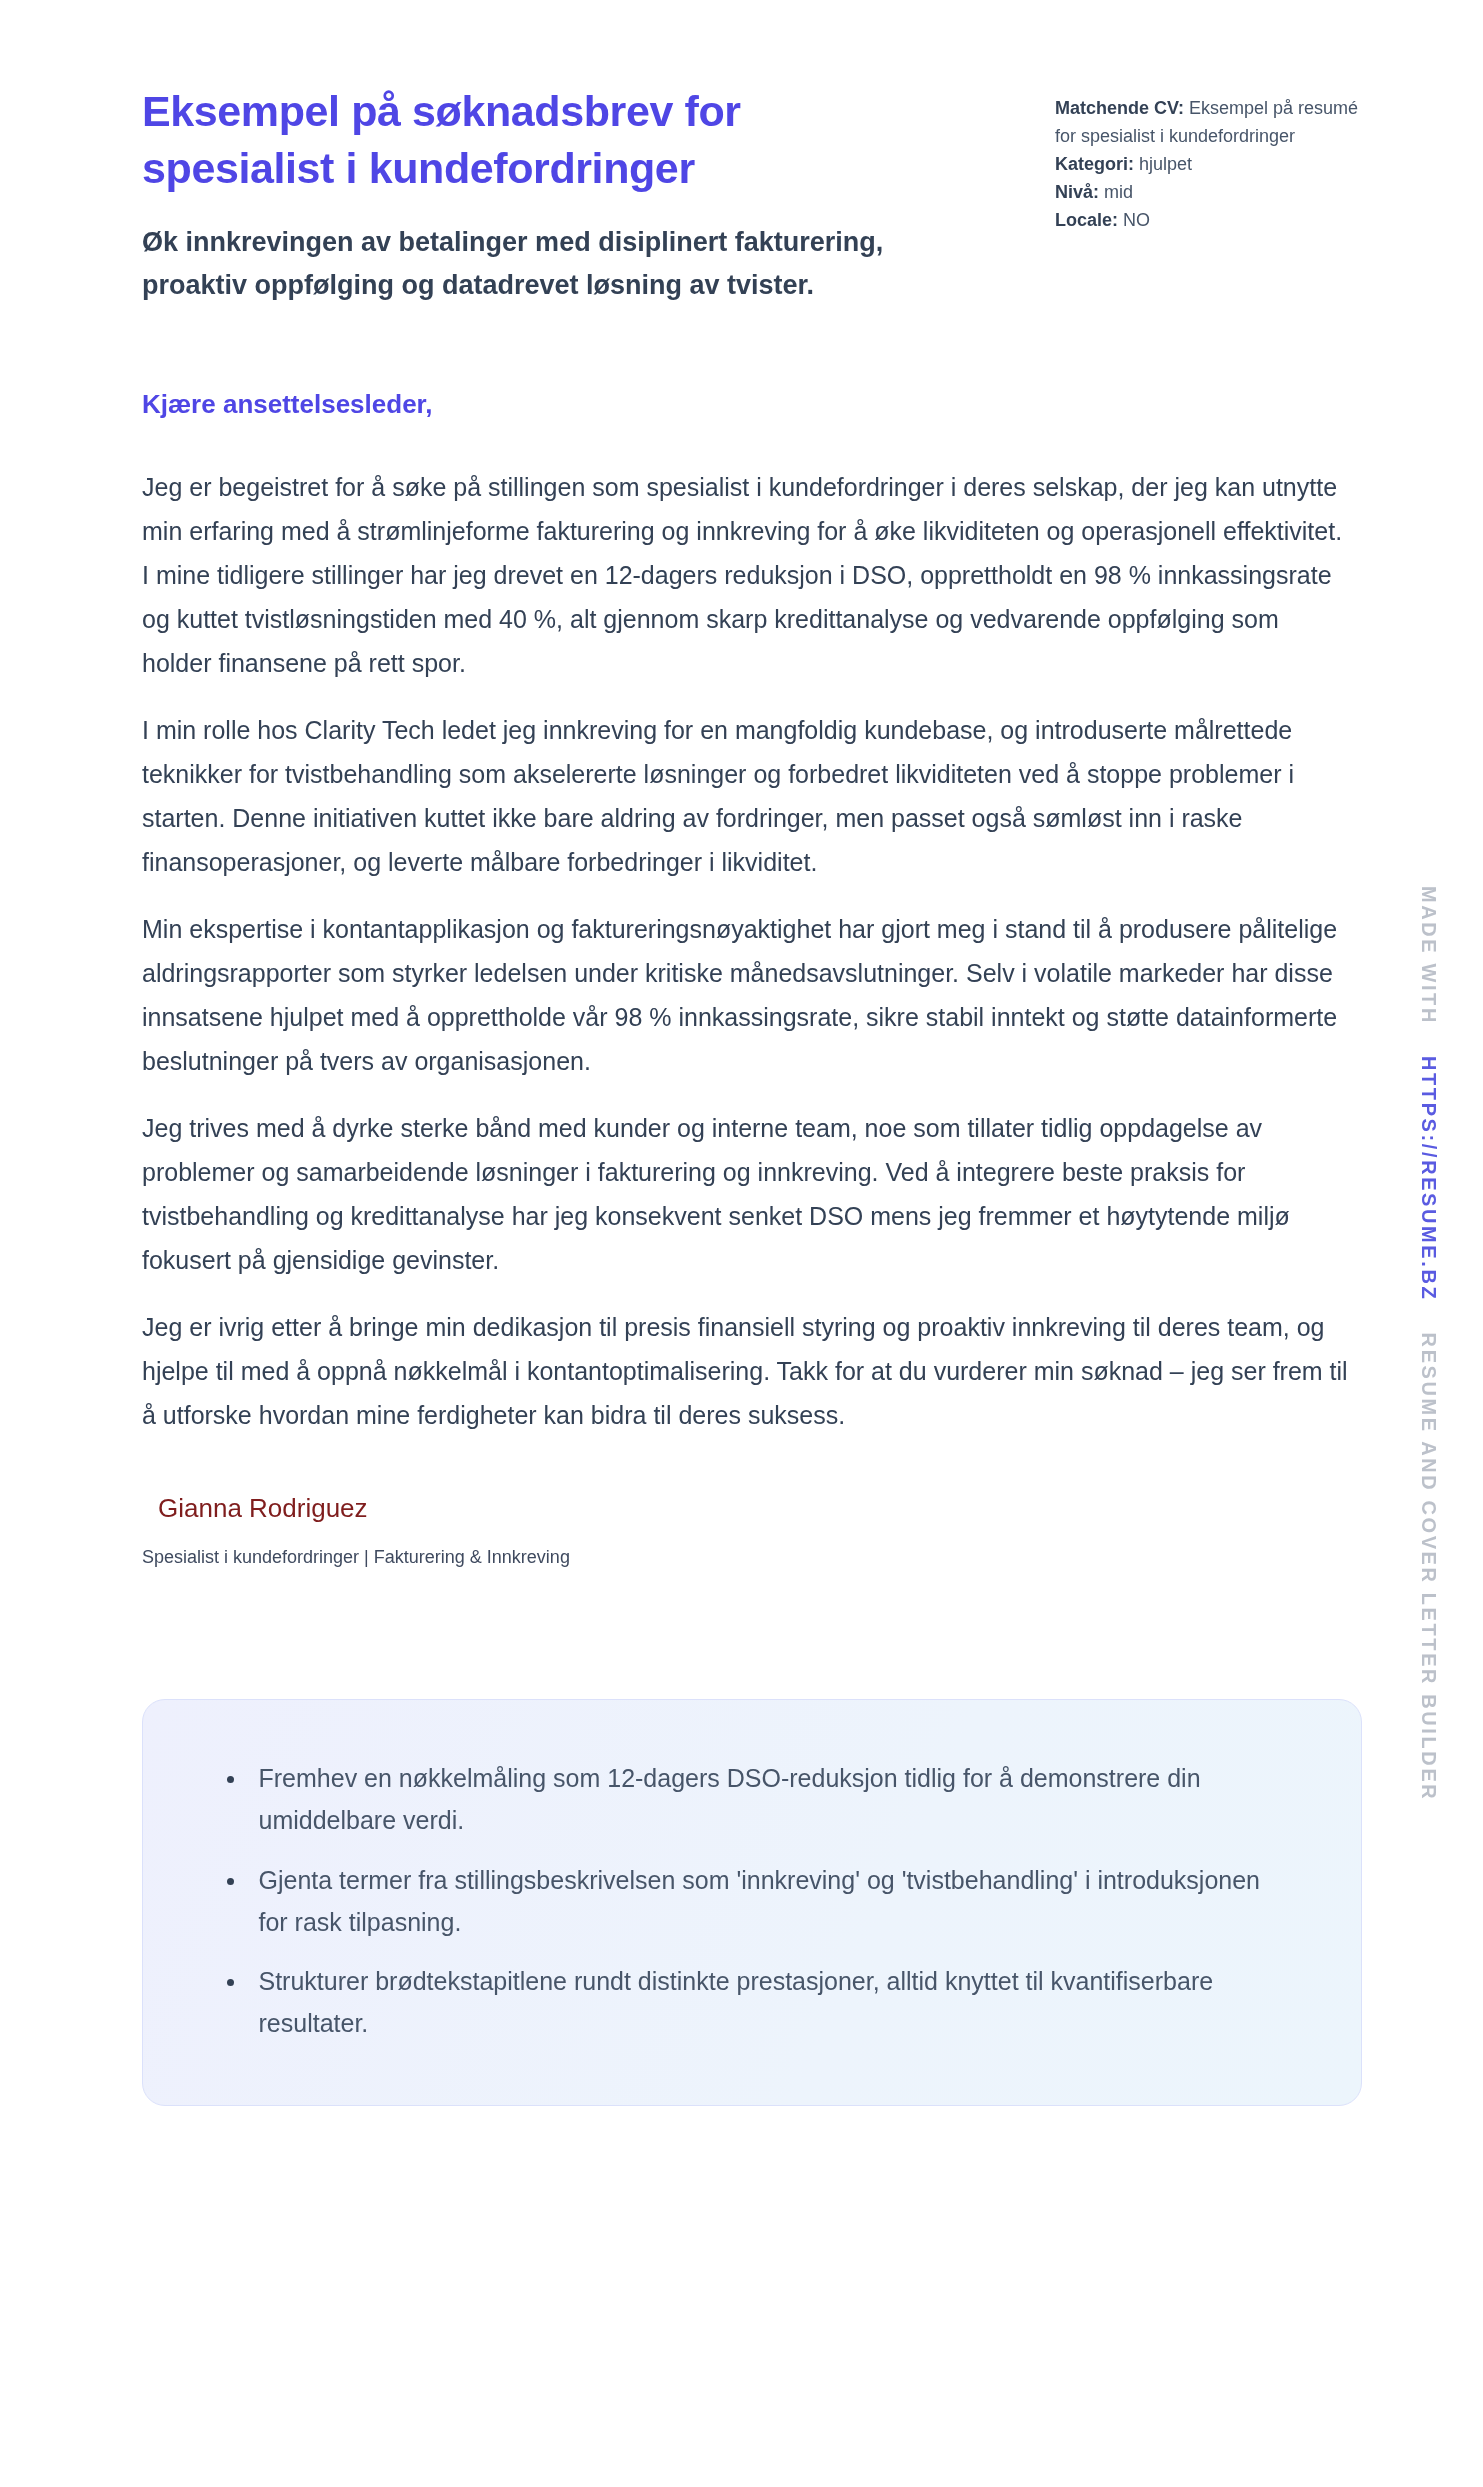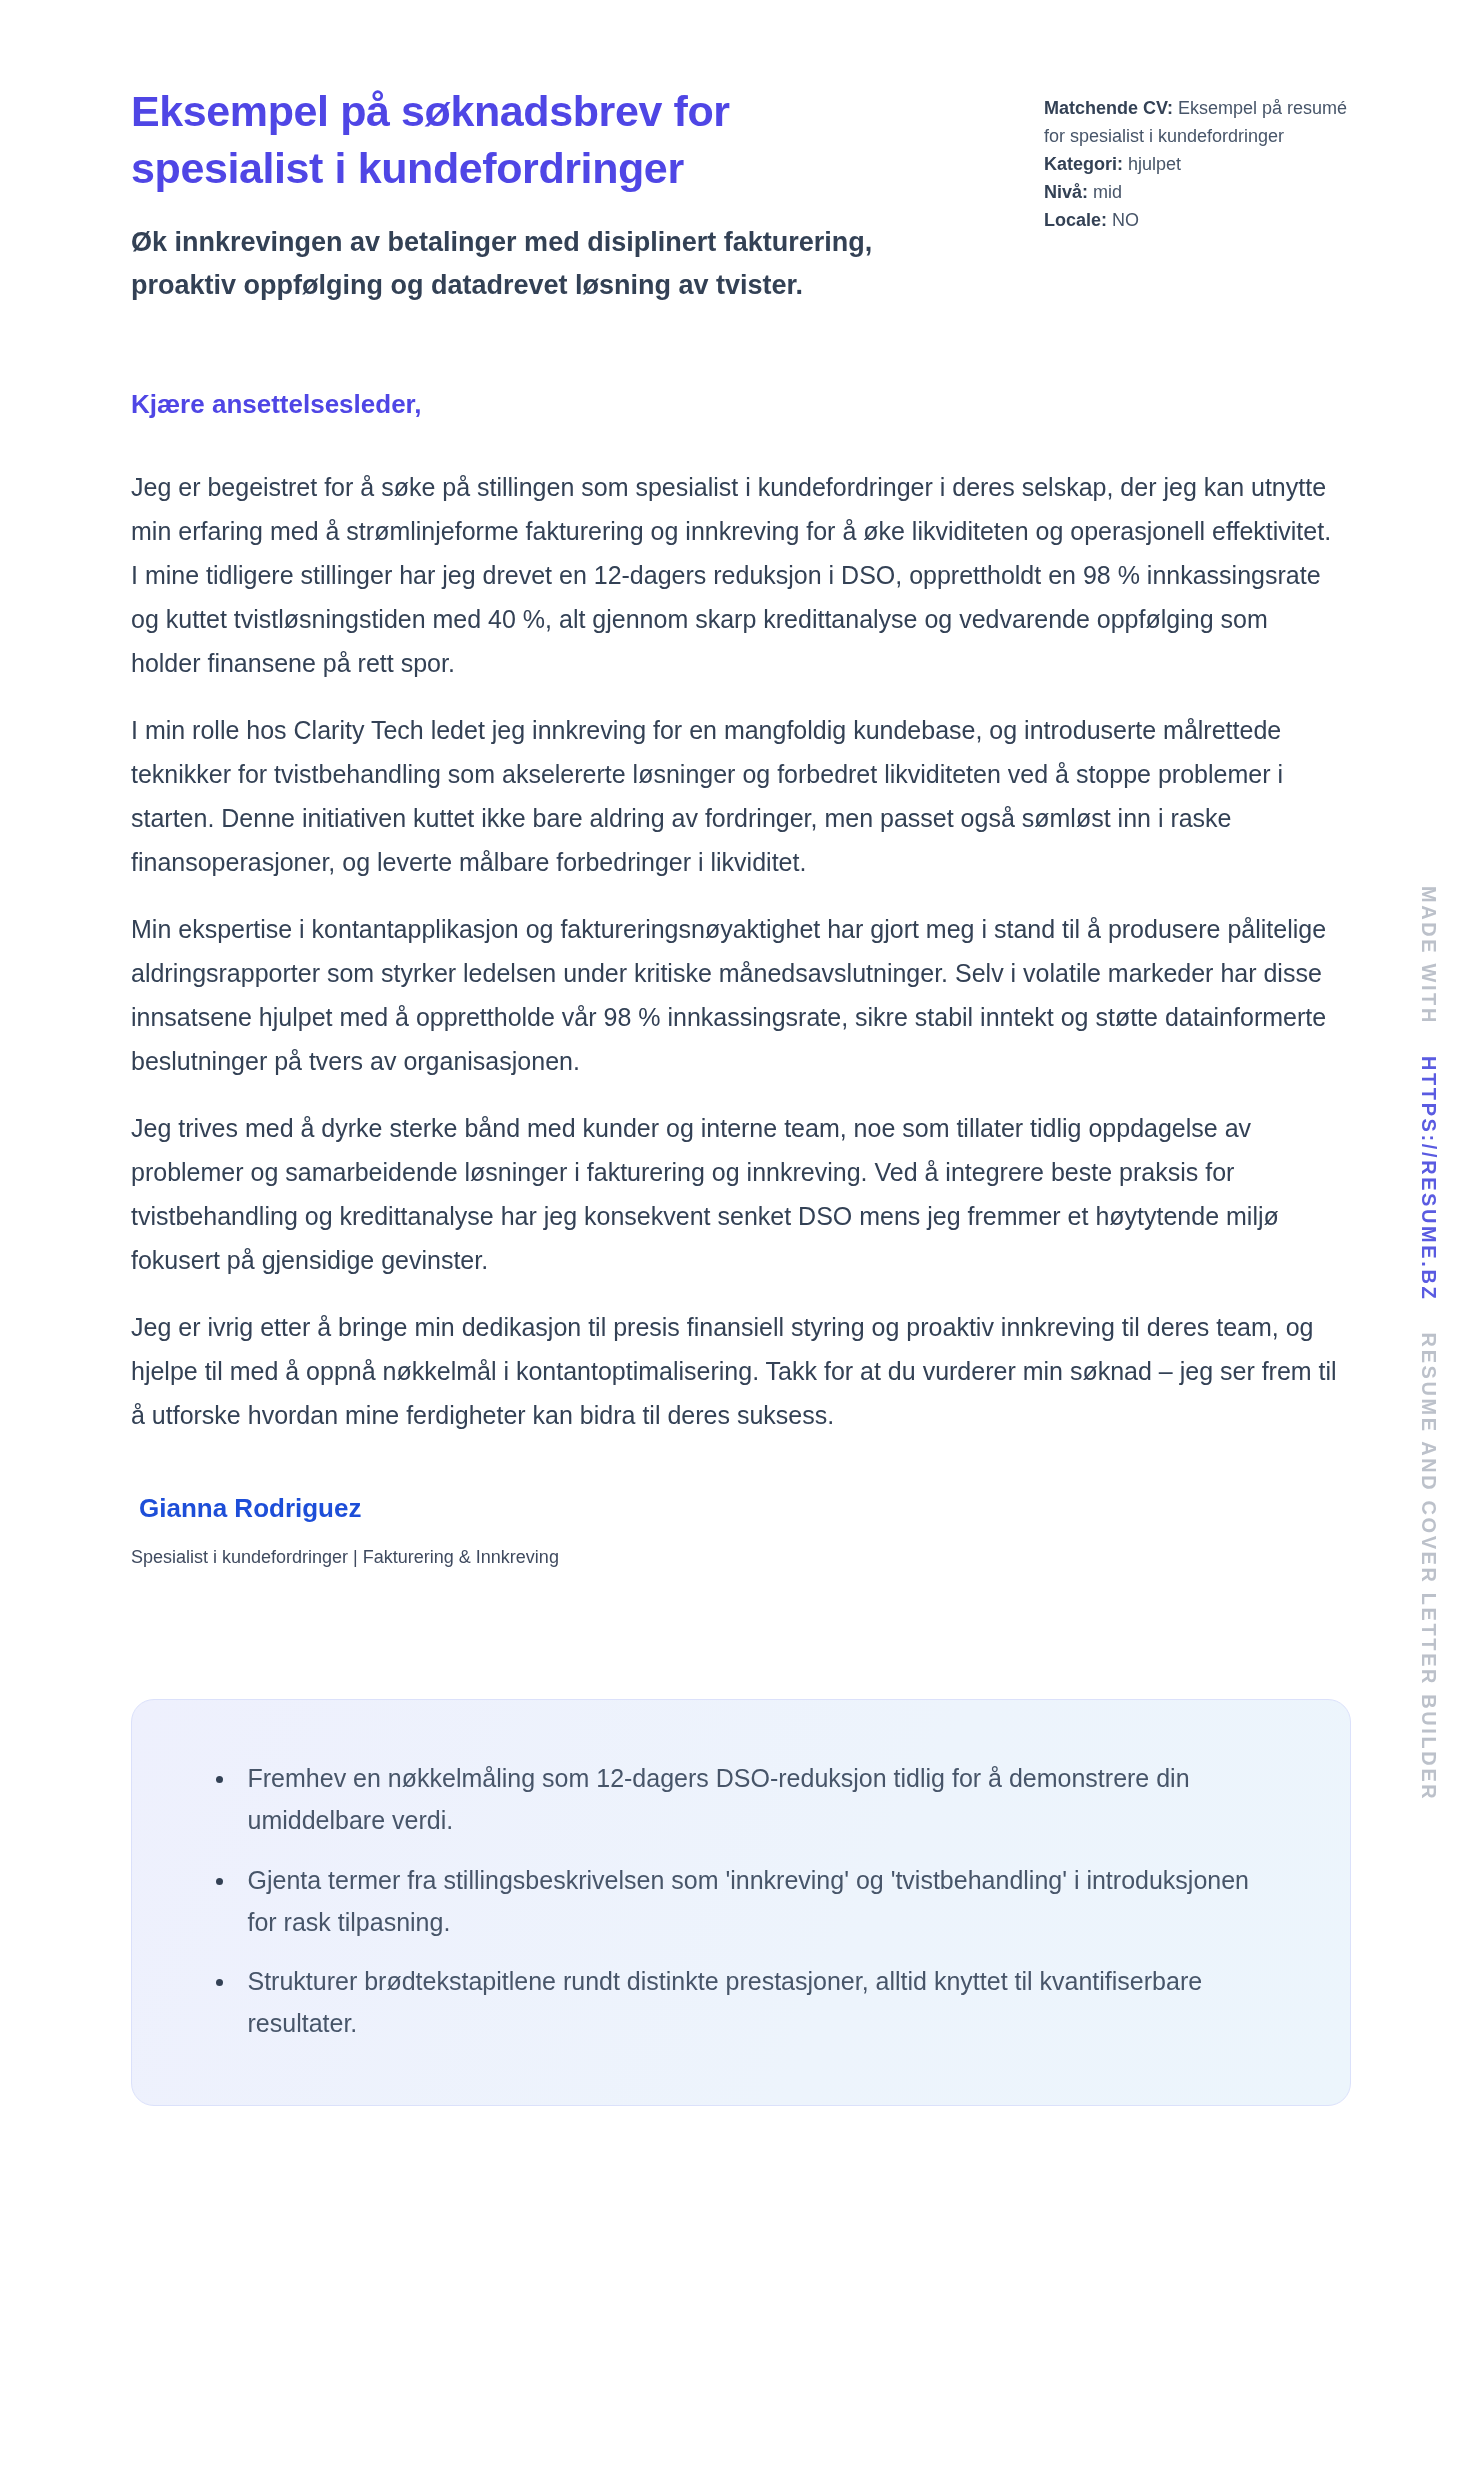--- a/index.html
+++ b/index.html
@@ -8,21 +8,21 @@
     width: 1484px;
     height: 2487px;
     background: #ffffff;
     font-family: "Liberation Sans", sans-serif;
     color: #334155;
     position: relative;
     overflow: hidden;
   }
   .content {
     position: absolute;
-    left: 131px;
+    left: 142px;
     top: 0;
     width: 1220px;
     padding-top: 83px;
   }
 
   
   .header {
     display: flex;
     justify-content: space-between;
     align-items: flex-start;
@@ -71,23 +71,23 @@
     line-height: 44px;
     color: #334155;
     margin: 0 12px 23px 0;
     max-width: 1209px;
   }
 
   
   .signature { margin-top: 56px; }
   .signature-name {
     font-size: 26px;
-    font-weight: 700;
-    color: #1d4ed8;
-    margin: 8px;
+    font-weight: 400;
+    color: #7f1d1d;
+    margin: 16px;
   }
   .signature-role {
     font-size: 18px;
     color: #3f4a5f;
     margin: 23px 0 0 0;
   }
 
   
   .tags {
     margin-top: 87px;

